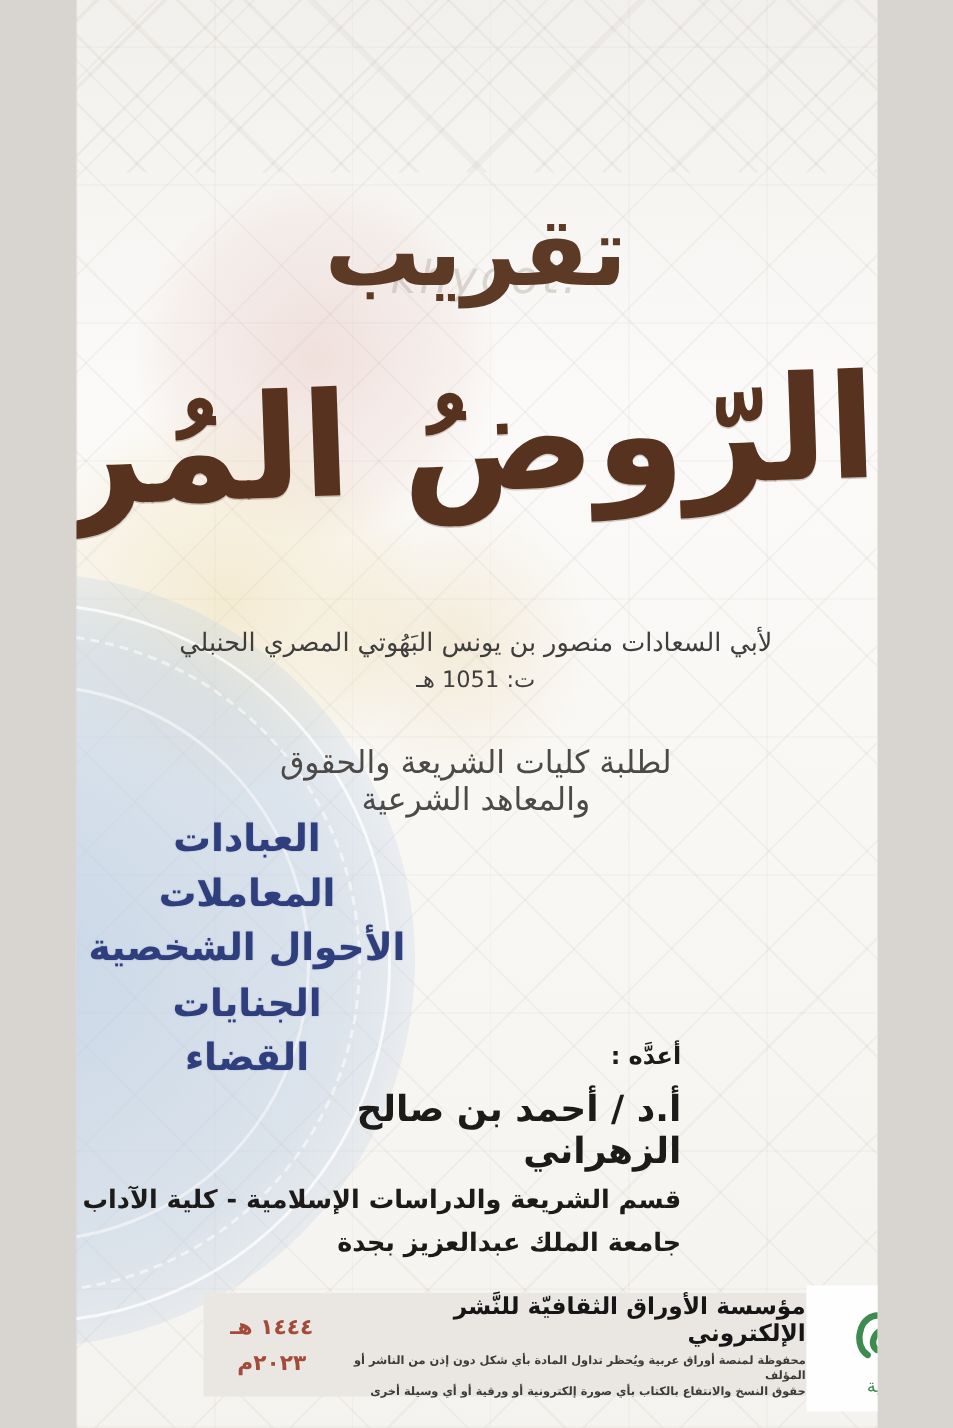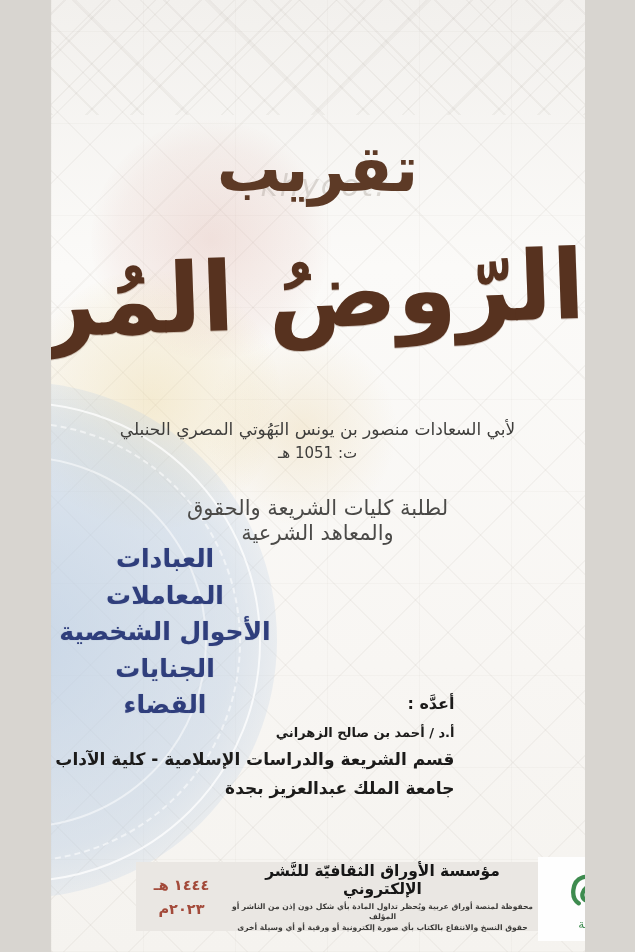--- a/index.html
+++ b/index.html
@@ -80,30 +80,30 @@
   .topics{
     position:absolute;left:2px;top:541px;width:225px;
     text-align:center;color:#2f3e7c;font-weight:bold;font-size:25px;line-height:36.5px;
     text-shadow:0 0 1px rgba(47,62,124,0.4);
   }
   .prepared-block{
     position:absolute;left:130px;right:130px;top:694px;
     text-align:right;color:#1c1b1a;
   }
   .prepared-label{font-size:16px;font-weight:bold;margin-bottom:12px;}
-  .preparer{font-size:13px;font-weight:bold;margin-bottom:9px;}
+  .preparer{font-size:24px;font-weight:bold;margin-bottom:9px;}
   .affiliation{font-size:17px;font-weight:bold;margin-bottom:9px;white-space:nowrap;}
   .university{font-size:17px;font-weight:bold;}
   
   .footer-gray{
     position:absolute;left:85px;top:862px;width:402px;height:69px;
     background:#eae7e3;
     display:flex;align-items:center;
   }
-  .footer-center{flex:1;text-align:center;padding-top:2px;}
+  .footer-center{flex:1;padding-top:2px;}
   .publisher{font-size:15.5px;font-weight:bold;color:#161616;margin-bottom:4px;}
   .rights{font-size:7.6px;font-weight:bold;color:#3c3b39;line-height:10.5px;}
   .footer-dates{
     width:92px;text-align:center;color:#a34a3a;font-weight:bold;
     font-size:14.5px;line-height:24px;
   }
   .footer-white{
     position:absolute;left:487px;top:857px;width:140px;height:84px;
     background:#fefefe;
     display:flex;flex-direction:column;align-items:center;justify-content:center;

